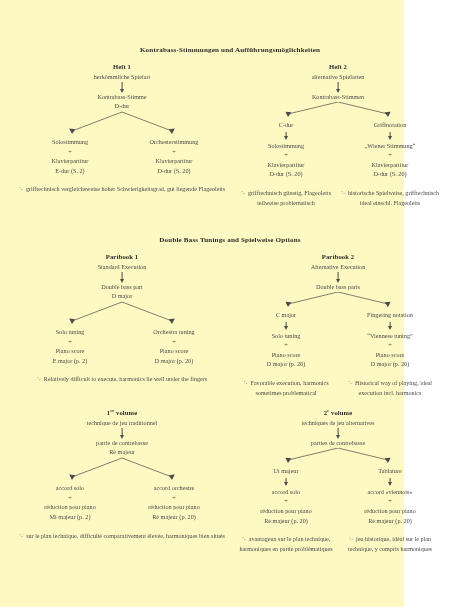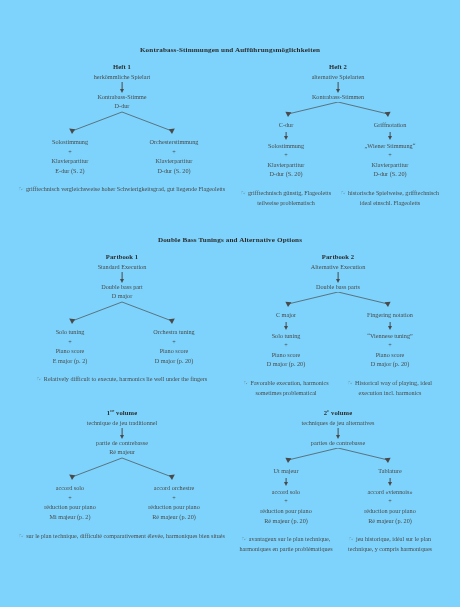--- a/index.html
+++ b/index.html
@@ -9,23 +9,23 @@
   }
   body {
     width: 460px;
     height: 607px;
     font-family: "Liberation Serif", "DejaVu Serif", serif;
     color: #3a3a3a;
     overflow: hidden;
   }
   .page {
     position: relative;
-    width: 460px;
+    width: 404px;
     height: 607px;
-    background: #7dd3fc;
+    background: #fef9c3;
   }
 
   
   .section {
     position: absolute;
     left: 0;
     width: 460px;
   }
   .sec-title {
     text-align: center;
@@ -242,21 +242,21 @@
           <div class="note">
             <span class="hand">☞</span><span>historische Spielweise, grifftechnisch ideal einschl. Flageoletts</span>
           </div>
         </div>
       </div>
 
     </div>
   </div>
 
   <div class="section" style="top:236px;">
-    <div class="sec-title">Double Bass Tunings and Alternative Options</div>
+    <div class="sec-title">Double Bass Tunings and Spielweise Options</div>
 
     <div class="columns">
 
       <div class="col">
         <div class="col-title">Partbook 1</div>
         <div class="col-sub">Standard Execution</div>
         <div class="v-arrow"></div>
         <div class="node">Double bass part</div>
         <div class="node">D major</div>
 

